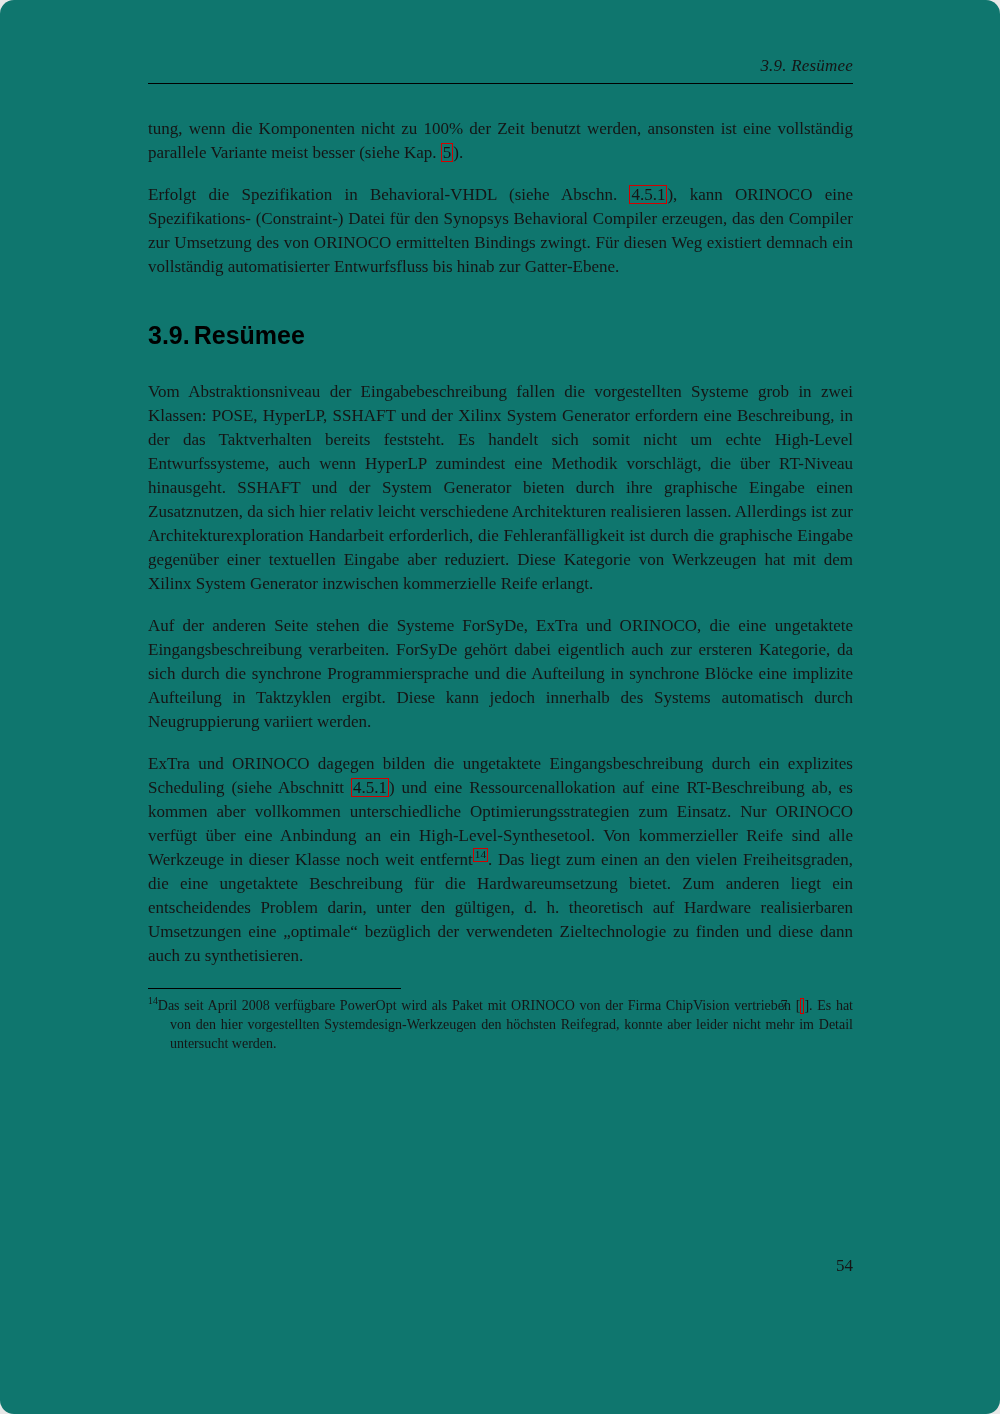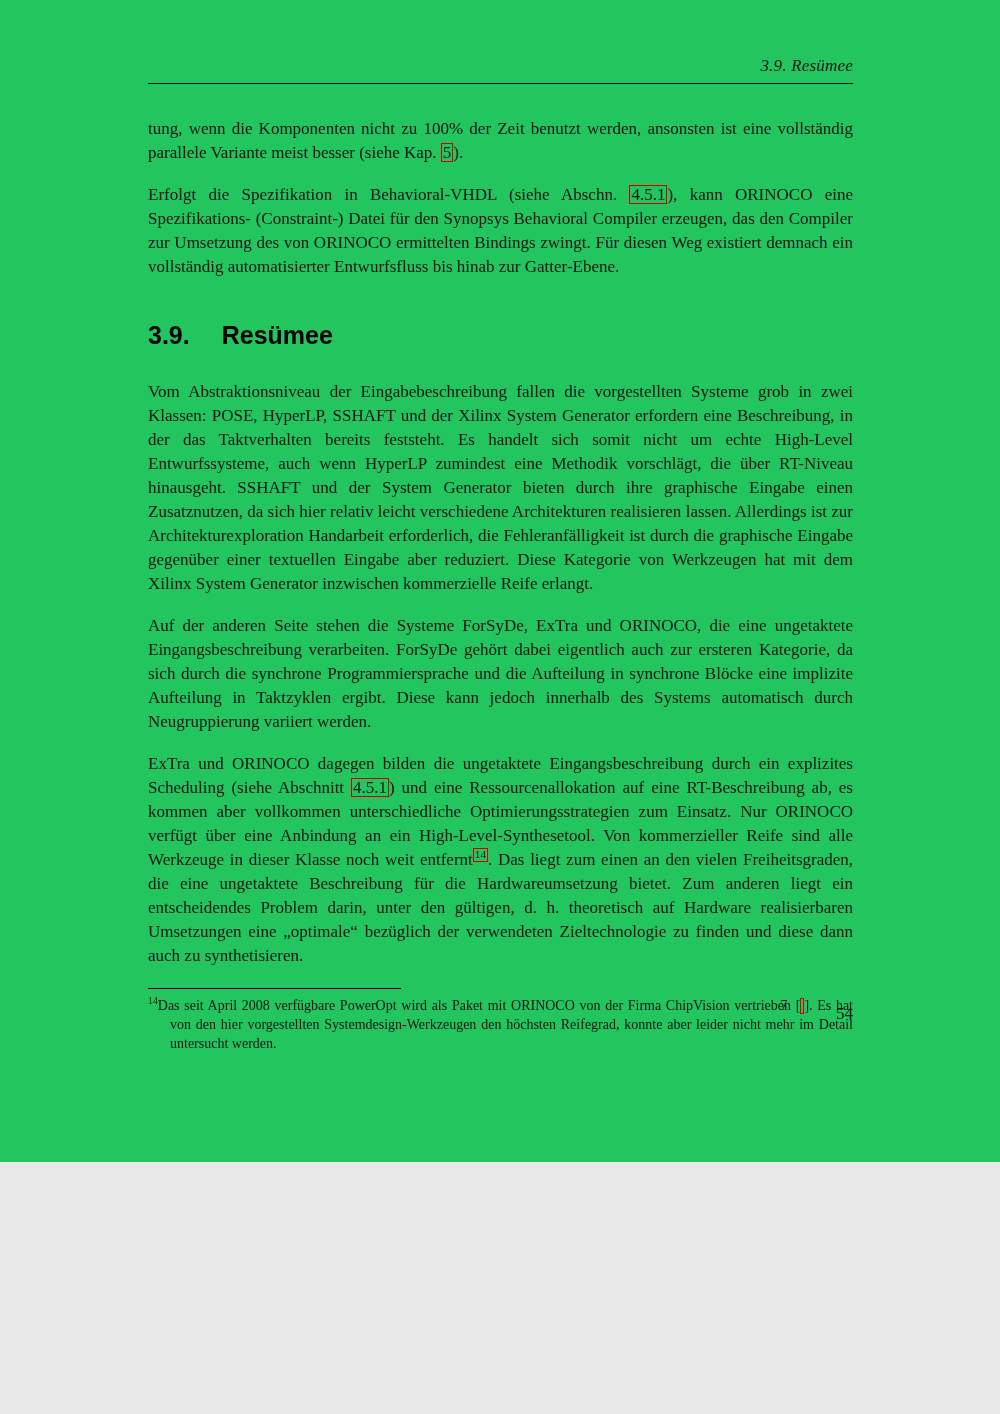--- a/index.html
+++ b/index.html
@@ -1,25 +1,26 @@
 <!DOCTYPE html>
 <html lang="de" style="--link-color: #d40000;"><head>
 <meta charset="utf-8">
 <style>
   * { margin: 0; padding: 0; box-sizing: border-box; }
   html, body { background: #e8e8e8; }
   .page {
     position: relative;
     width: 1000px;
-    height: 1162px;
+    height: 1414px;
     margin: 0 auto;
-    background: #22c55e;
+    background: #0f766e;
     font-family: "Liberation Serif", "DejaVu Serif", serif;
     color: #151515;
     overflow: hidden;
+    border-radius: 14px;
   }
   .content { padding: 56px 147px 0 148px; }
 
   .running-header {
     text-align: right;
     font-style: italic;
     font-size: 17px;
     letter-spacing: 0.2px;
   }
   .header-rule {
@@ -38,21 +39,21 @@
     margin-top: 18px;
   }
 
   .section-heading {
     font-family: "Liberation Sans", "DejaVu Sans", sans-serif;
     font-weight: 700;
     font-size: 25px;
     color: #000;
     margin: 42px 0 30px 0;
   }
-  .section-heading .sec-num { margin-right: 32px; }
+  .section-heading .sec-num { margin-right: 4px; }
 
   .ref-link {
     border: 1.2px solid var(--link-color, #d40000);
     padding: 0 1px;
     line-height: 1;
     display: inline-block;
   }
   sup.ref-sup {
     font-size: 66%;
     vertical-align: super;

